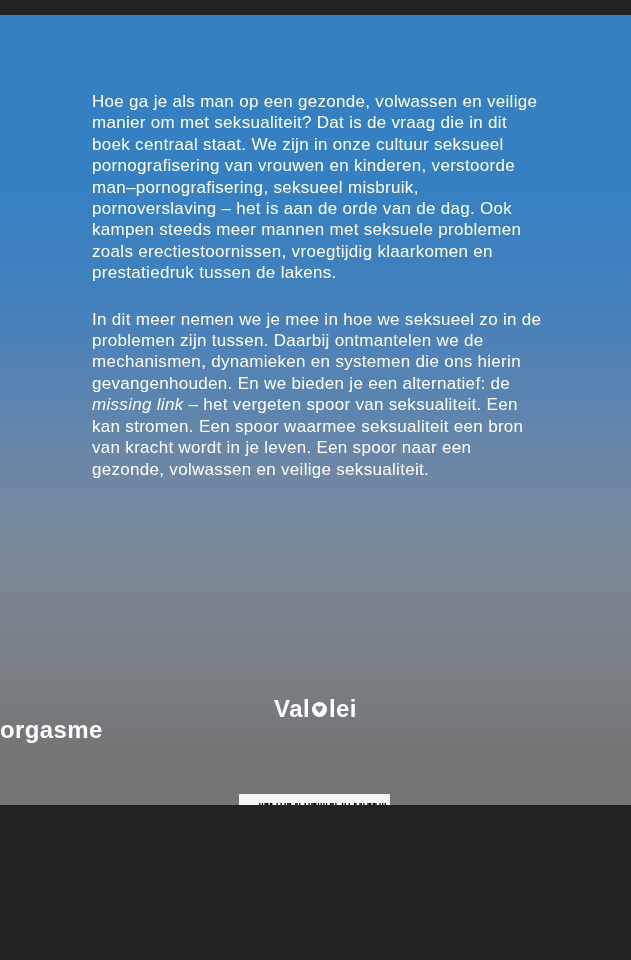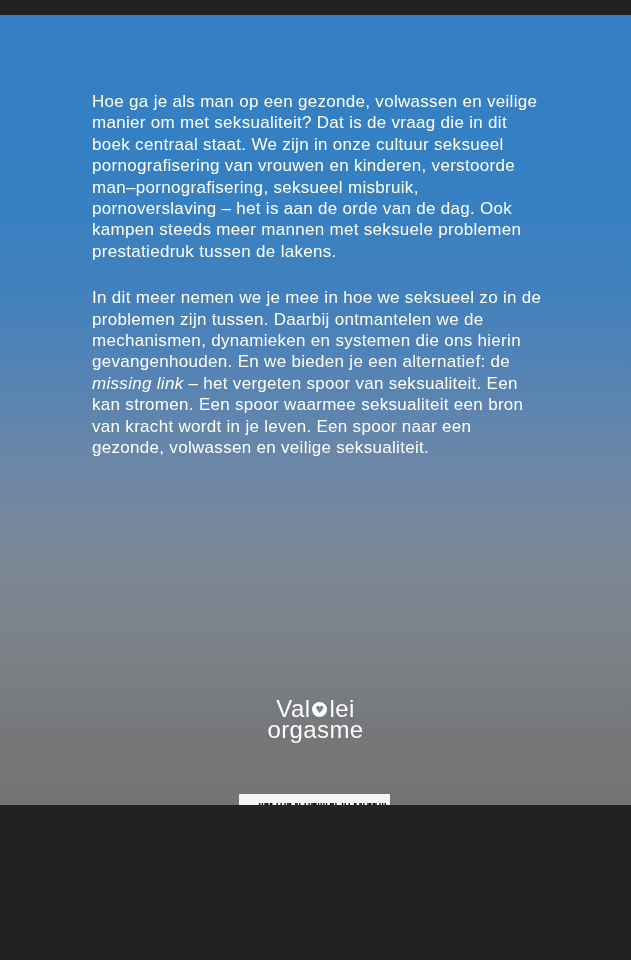--- a/index.html
+++ b/index.html
@@ -27,23 +27,22 @@
     font-size:17px;
     line-height:21.4px;
     letter-spacing:0.3px;
   }
   .para{margin:0 0 25px 0;}
   .line{white-space:nowrap;}
   .line .it{font-style:italic;}
   .logo{
     position:absolute;
     left:0;top:683px;width:100%;
-    text-align:center;
     color:#ffffff;
-    font-weight:normal;
+    font-weight:bold;
     font-size:24px;
     line-height:21px;
     letter-spacing:0.4px;
   }
   .logo-line1{display:flex;align-items:center;justify-content:center;gap:1px;}
   .heart-disc{
     display:inline-flex;
     align-items:center;justify-content:center;
     width:15px;height:15px;
     margin:2px 1px 0 1px;
@@ -82,20 +81,21 @@
 
   <div class="body-text" id="paragraphs">
       <div class="para">
         <div class="line"><span>Hoe ga je als man op een gezonde, volwassen en veilige</span></div>
         <div class="line"><span>manier om met seksualiteit? Dat is de vraag die in dit</span></div>
         <div class="line"><span>boek centraal staat. We zijn in onze cultuur seksueel</span></div>
         <div class="line"><span>pornografisering van vrouwen en kinderen, verstoorde</span></div>
         <div class="line"><span>man–pornografisering, seksueel misbruik,</span></div>
         <div class="line"><span>pornoverslaving – het is aan de orde van de dag. Ook</span></div>
         <div class="line"><span>kampen steeds meer mannen met seksuele problemen</span></div>
+        <div class="line"><span>zoals erectiestoornissen, vroegtijdig klaarkomen en</span></div>
         <div class="line"><span>prestatiedruk tussen de lakens.</span></div>
       </div>
       <div class="para">
         <div class="line"><span>In dit meer nemen we je mee in hoe we seksueel zo in de</span></div>
         <div class="line"><span>problemen zijn tussen. Daarbij ontmantelen we de</span></div>
         <div class="line"><span>mechanismen, dynamieken en systemen die ons hierin</span></div>
         <div class="line"><span>gevangenhouden. En we bieden je een alternatief: de</span></div>
         <div class="line"><span class="it">missing link</span><span> – het vergeten spoor van seksualiteit. Een</span></div>
         <div class="line"><span>kan stromen. Een spoor waarmee seksualiteit een bron</span></div>
         <div class="line"><span>van kracht wordt in je leven. Een spoor naar een</span></div>

